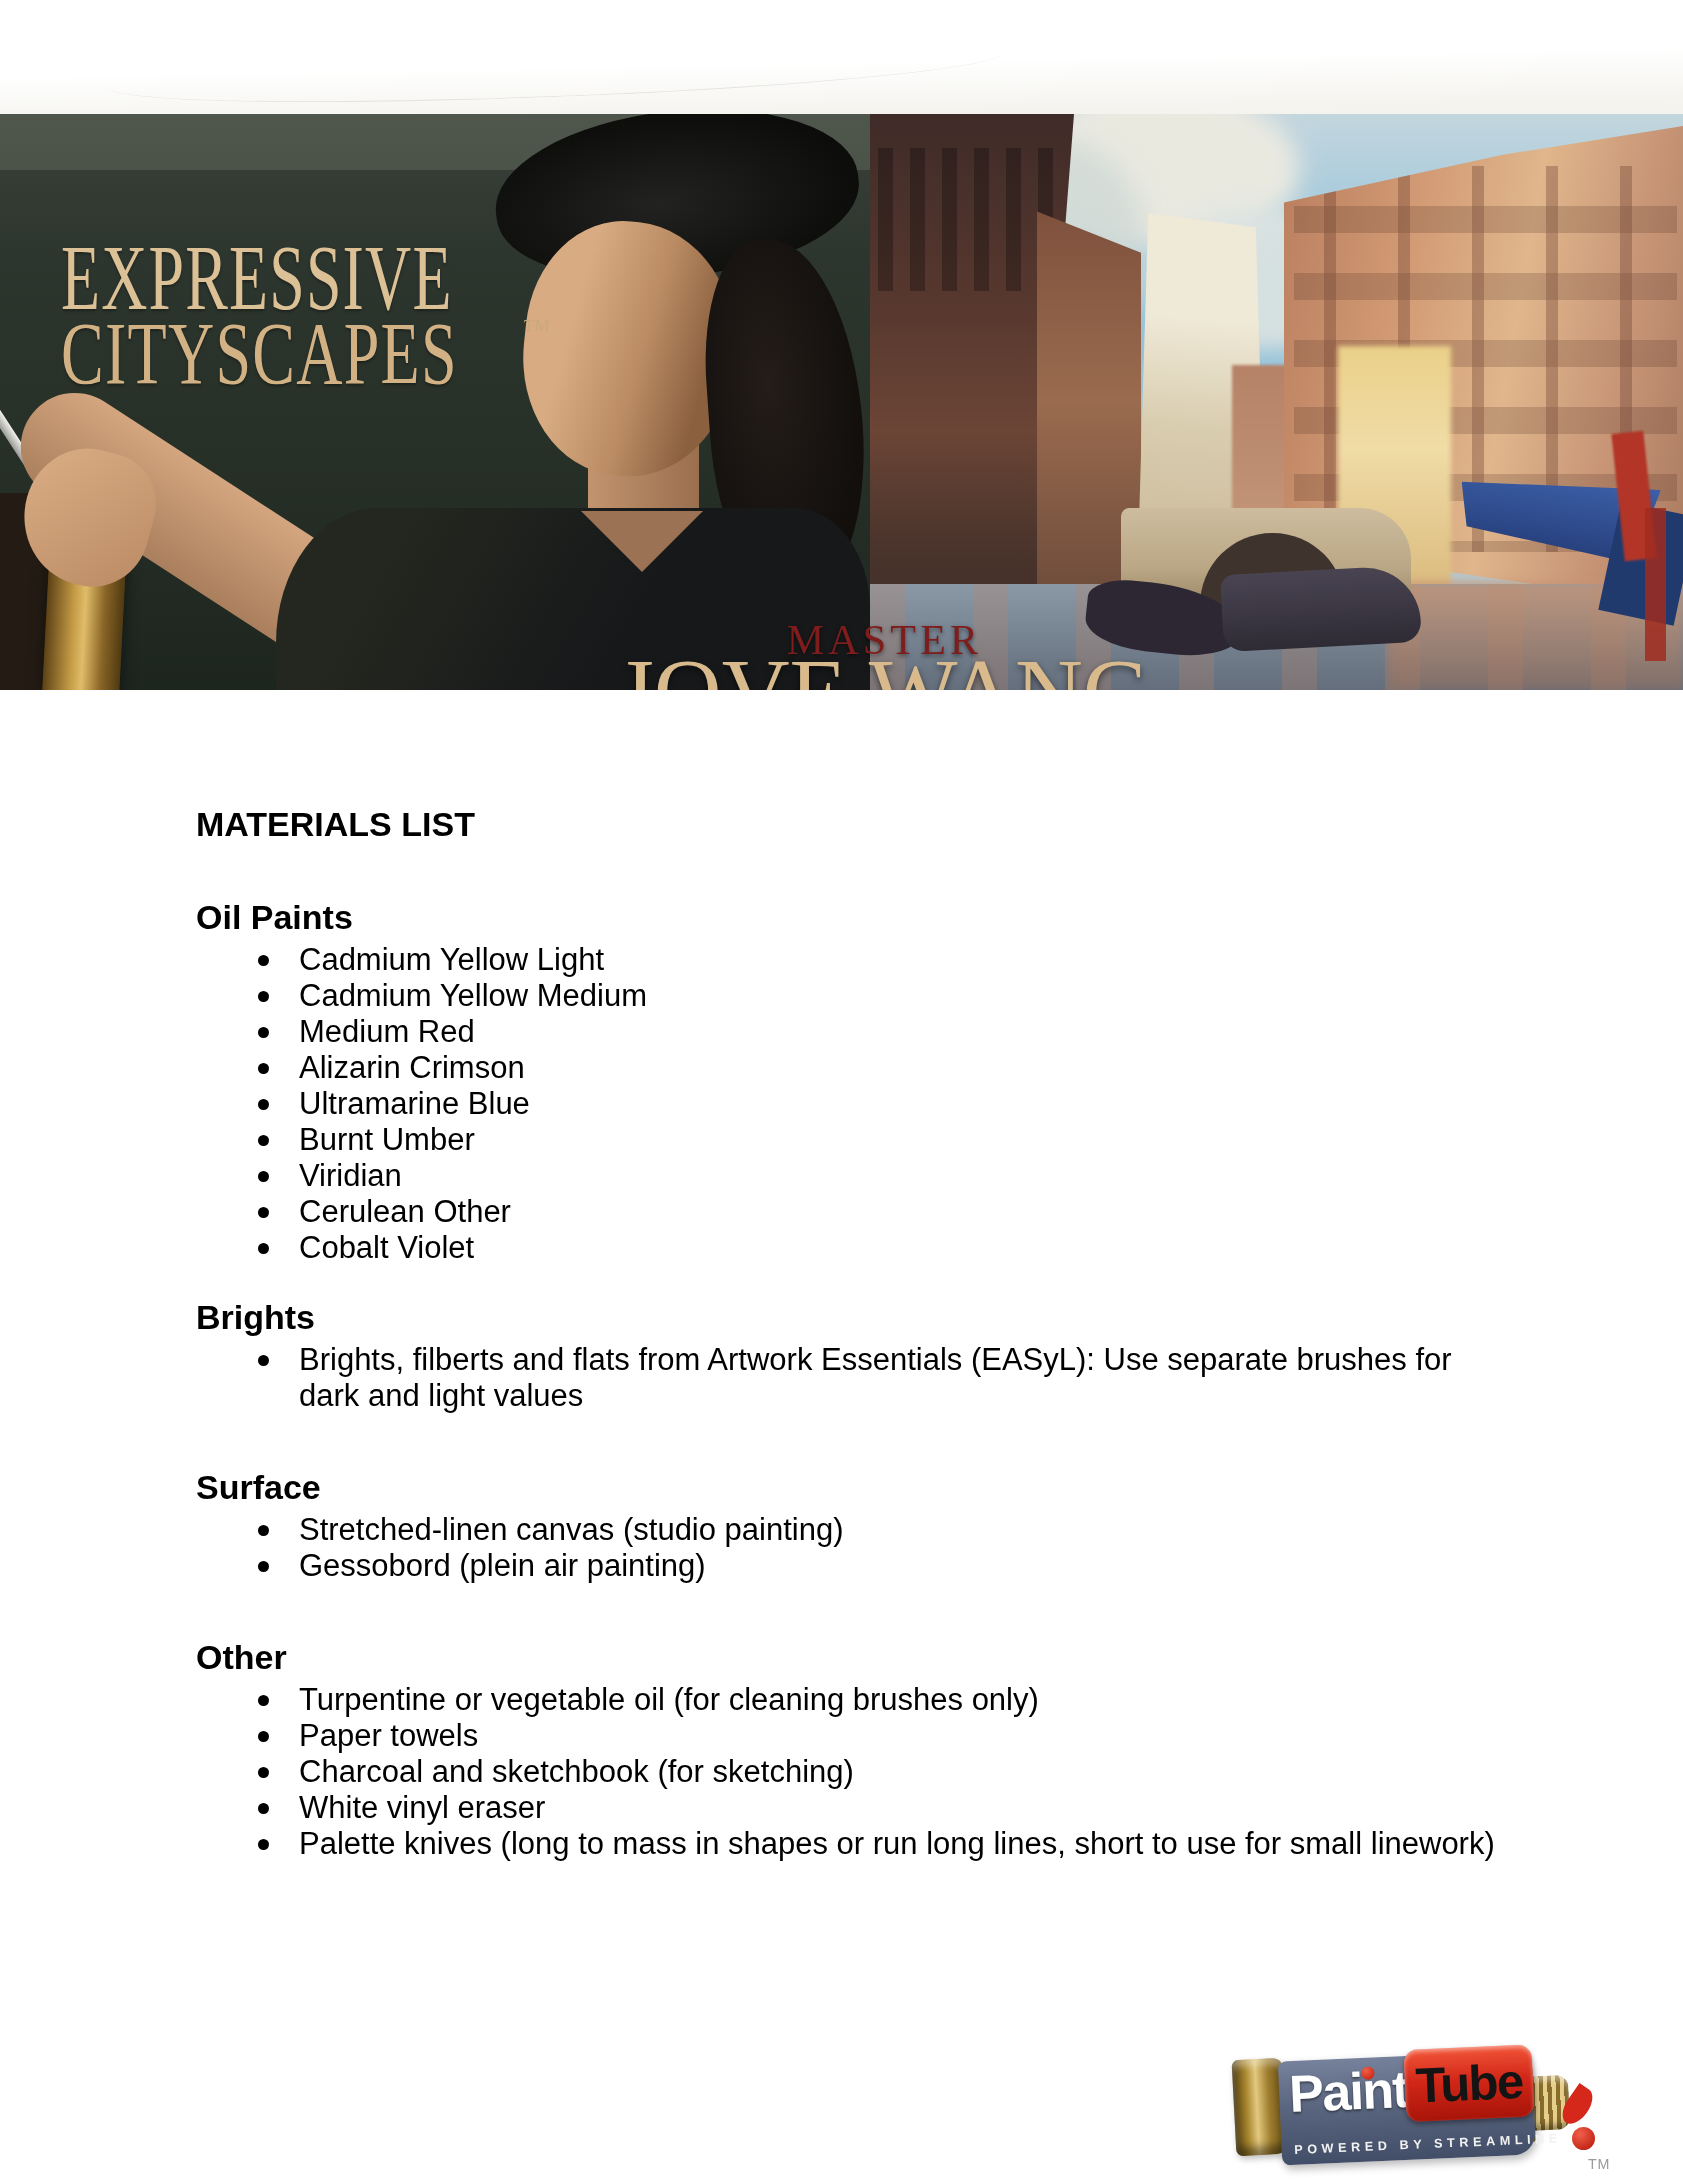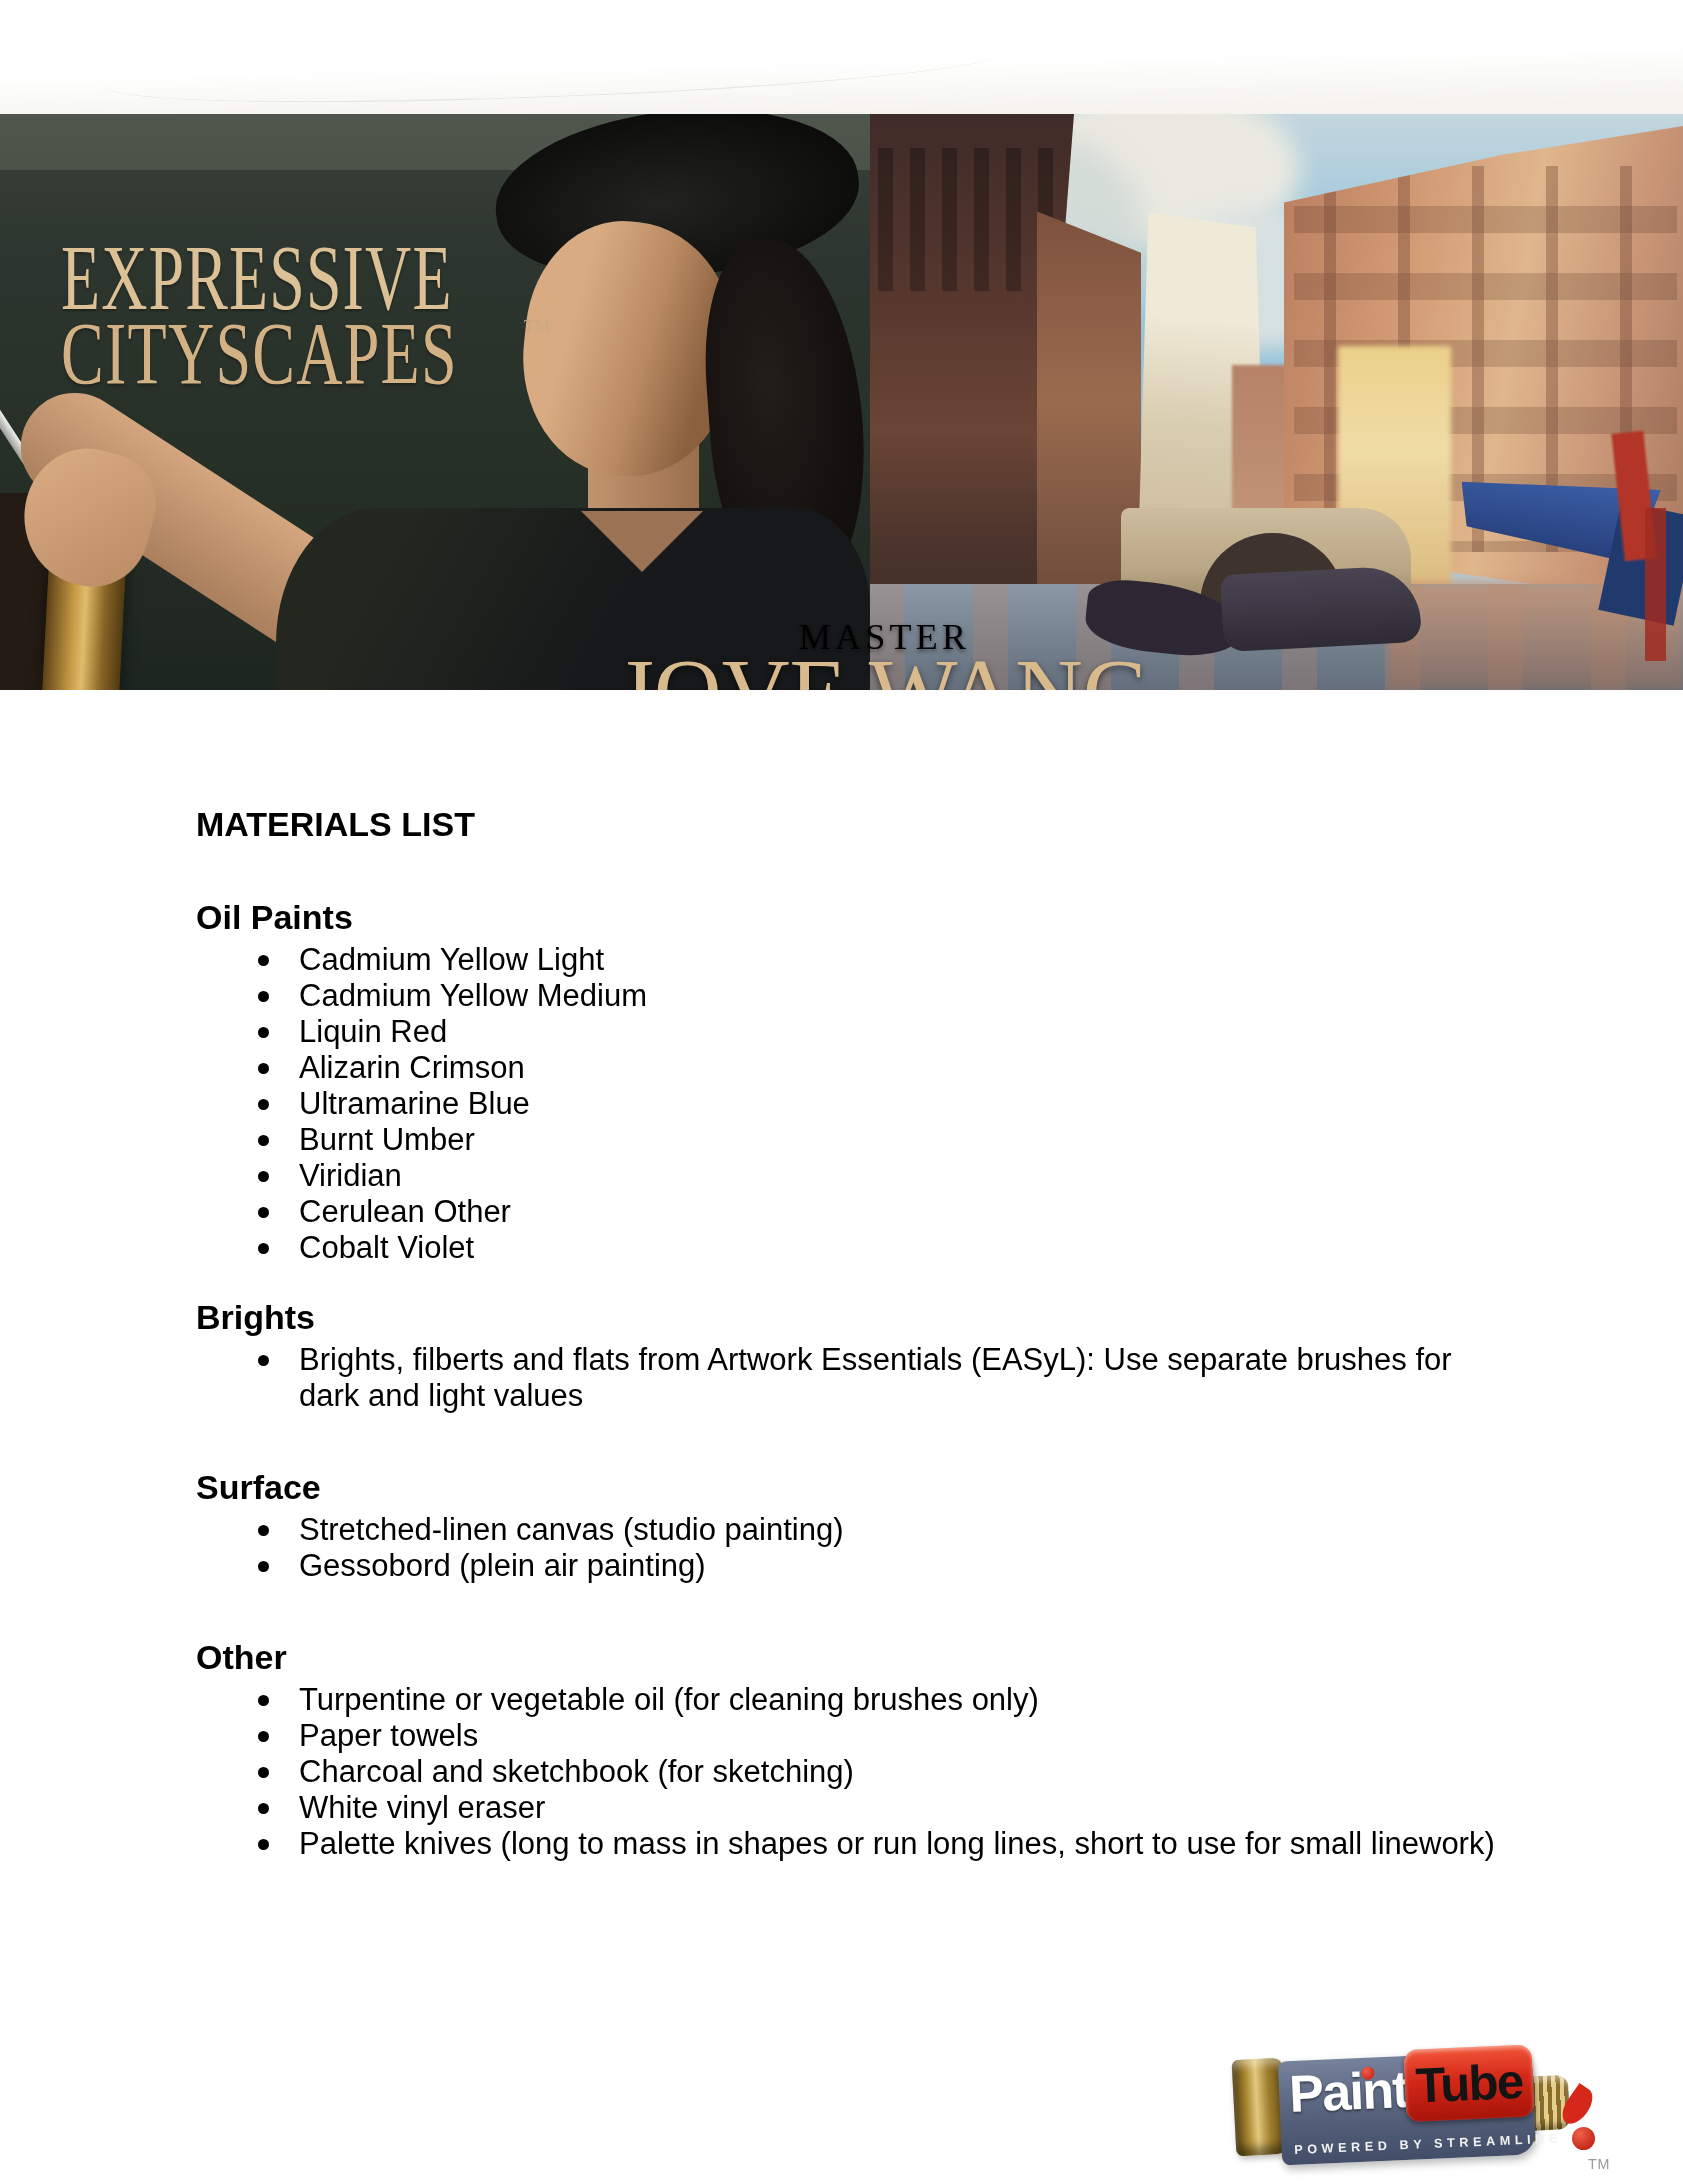--- a/index.html
+++ b/index.html
@@ -103,21 +103,21 @@
   .flag-red2 { position:absolute; left:775px; top:394px; width:21px; height:153px; background:#a02c20; opacity:.85; }
 
   
   .banner-title { position:absolute; z-index:10; font-family:"Liberation Serif", serif; color:#dcc096;
     transform-origin:left top; white-space:nowrap; text-shadow:0 1.7px 3.4px rgba(0,0,0,.35); }
   .title-line1 { left:61px; top:116px; font-size:94px; line-height:1; letter-spacing:1.7px; transform:scaleX(.68); }
   .title-line2 { left:61px; top:195px; font-size:89px; line-height:1; letter-spacing:1.7px; color:#d2b285; transform:scaleX(.72); }
   .title-tm { position:absolute; z-index:10; left:524px; top:202px; font-family:"Liberation Serif", serif;
     font-size:17px; color:#c9a97e; }
   .credit-prefix { position:absolute; z-index:10; left:716px; top:502px; width:337px; text-align:center;
-    font-family:"Liberation Serif", serif; font-size:36px; letter-spacing:4.2px; color:#000000;
+    font-family:"Liberation Serif", serif; font-size:42px; letter-spacing:4.2px; color:#7f1d1d;
     text-shadow:0 1.7px 4.2px rgba(0,0,0,.5); }
   .credit-name { position:absolute; z-index:10; left:581px; top:530px; width:606px; text-align:center;
     font-family:"Liberation Serif", serif; font-size:94px; line-height:1; color:#d8ba8c;
     text-shadow:0 2.5px 5.9px rgba(0,0,0,.55); white-space:nowrap; }
 
   
   .content { position:absolute; left:196px; top:773px; width:1398px; }
   .doc-title { font-size:34px; line-height:39px; font-weight:bold; margin:0; }
   .section-heading { font-size:34px; line-height:39px; font-weight:bold; margin:54px 0 0 0; }
   .section-heading.tight { margin-top:32px; }
@@ -216,21 +216,21 @@
   </div>
 
   <div class="content">
 
     <h1 class="doc-title">MATERIALS LIST</h1>
 
     <h2 class="section-heading">Oil Paints</h2>
     <ul class="bullets">
       <li>Cadmium Yellow Light</li>
       <li>Cadmium Yellow Medium</li>
-      <li>Liquin Red</li>
+      <li>Medium Red</li>
       <li>Alizarin Crimson</li>
       <li>Ultramarine Blue</li>
       <li>Burnt Umber</li>
       <li>Viridian</li>
       <li>Cerulean Other</li>
       <li>Cobalt Violet</li>
     </ul>
 
     <h2 class="section-heading tight">Brights</h2>
     <ul class="bullets">

